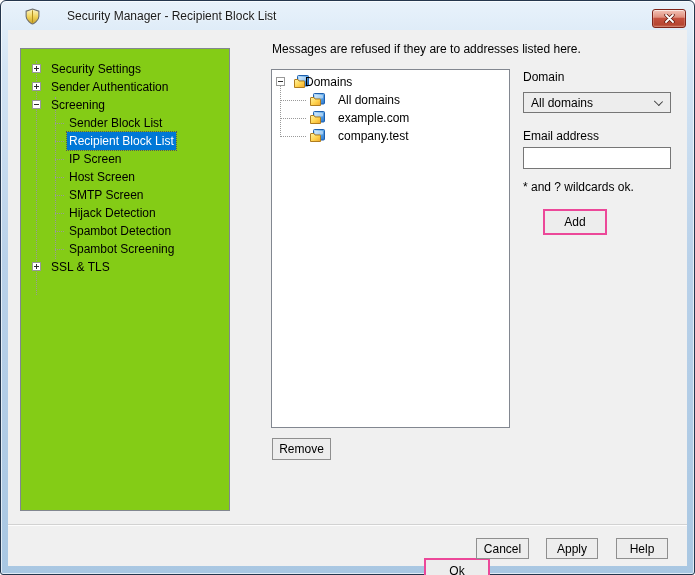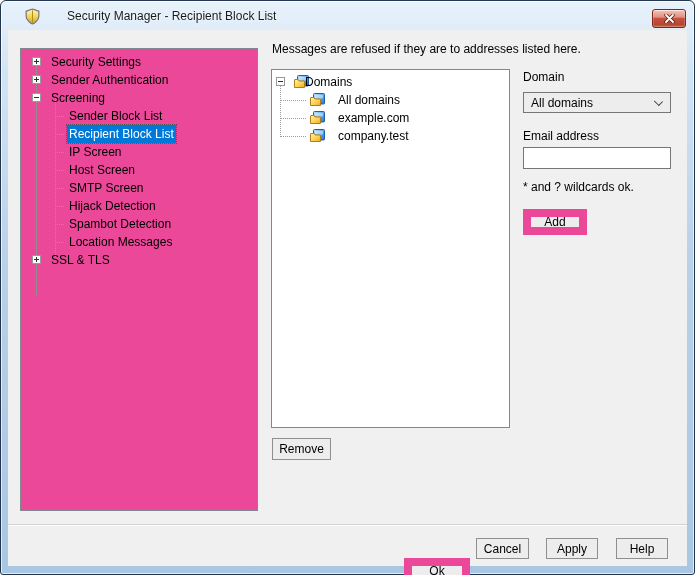--- a/index.html
+++ b/index.html
@@ -32,23 +32,23 @@
   }
 
   
   .client {
     position: absolute; left: 7px; right: 7px; top: 29px; bottom: 8px;
     background: #f0f0f0;
   }
 
   
   .nav-panel {
-    position: absolute; left: 12px; top: 18px; width: 238px; height: 463px;
-    background: #ec4899; border: 1px solid #828790; overflow: hidden;
-    padding-top: 4px;
+    position: absolute; left: 12px; top: 18px; width: 210px; height: 463px;
+    background: #84cc16; border: 1px solid #828790; overflow: hidden;
+    padding-top: 11px;
   }
   .spine { position: absolute; border-left: 1px dotted #9a9a9a; width: 0; }
   .nav-root-spine { left: 15px; top: 12px; height: 234px; }
   .nav-child-spine { left: 34px; top: 48px; height: 162px; }
   .trow { position: relative; height: 18px; line-height: 18px; white-space: nowrap; cursor: default; }
   .gbox {
     position: absolute; width: 9px; height: 9px; top: 4px;
     background: #fff; border: 1px solid #999; z-index: 2;
   }
   .gbox::before { content: ""; position: absolute; left: 1px; right: 1px; top: 50%; margin-top: -1px; height: 1px; background: #2e2e2e; }
@@ -79,21 +79,21 @@
   .root-label { left: 33px; }
   .child-label { left: 66px; }
 
   
   .btn {
     background: #ededed; border: 1px solid #8f8f8f; color: #000;
     font-family: inherit; font-size: 12px;
     display: flex; align-items: center; justify-content: center;
     cursor: pointer; padding: 0;
   }
-  .btn-default { border: 8px solid #ec4899; }
+  .btn-default { border: 2px solid #ec4899; margin-left: 20px; }
   .remove-btn { position: absolute; left: 264px; top: 408px; width: 59px; height: 22px; }
 
   
   .form-label { position: absolute; left: 515px; white-space: nowrap; }
   .domain-label { top: 40px; }
   .combo {
     position: absolute; left: 515px; top: 62px; width: 148px; height: 21px;
     background: #ededed; border: 1px solid #767676;
     display: flex; align-items: center; padding: 0 7px; cursor: default;
   }
@@ -206,21 +206,21 @@
       <div class="trow lvl1">
         <span class="stub"></span>
         <span class="tlabel">Hijack Detection</span>
       </div>
       <div class="trow lvl1">
         <span class="stub"></span>
         <span class="tlabel">Spambot Detection</span>
       </div>
       <div class="trow lvl1">
         <span class="stub"></span>
-        <span class="tlabel">Location Messages</span>
+        <span class="tlabel">Spambot Screening</span>
       </div>
       <div class="trow lvl0">
         <span class="gbox plus"></span>
         <span class="tlabel">SSL &amp; TLS</span>
       </div>
     </div>
 
     <div class="instruction">Messages are refused if they are to addresses listed here.</div>
 
     <div class="domains-box">

